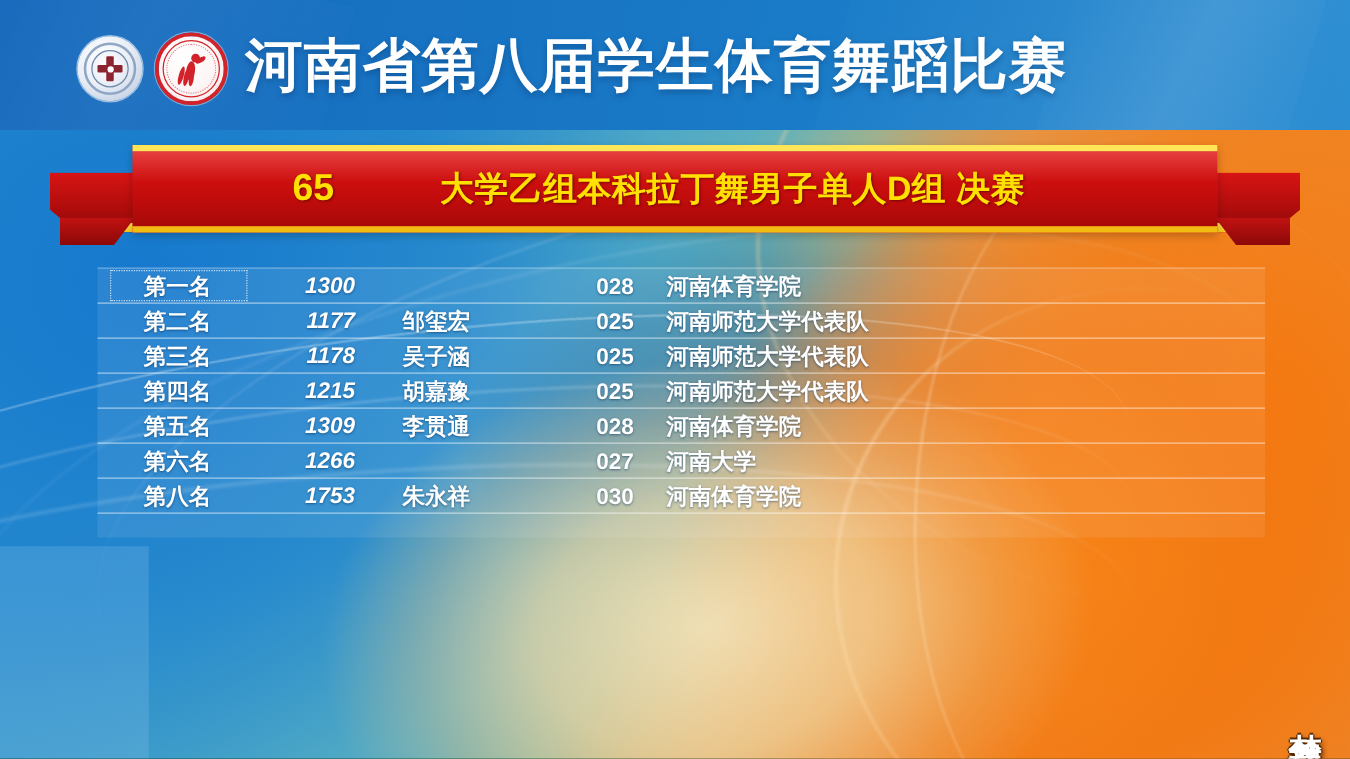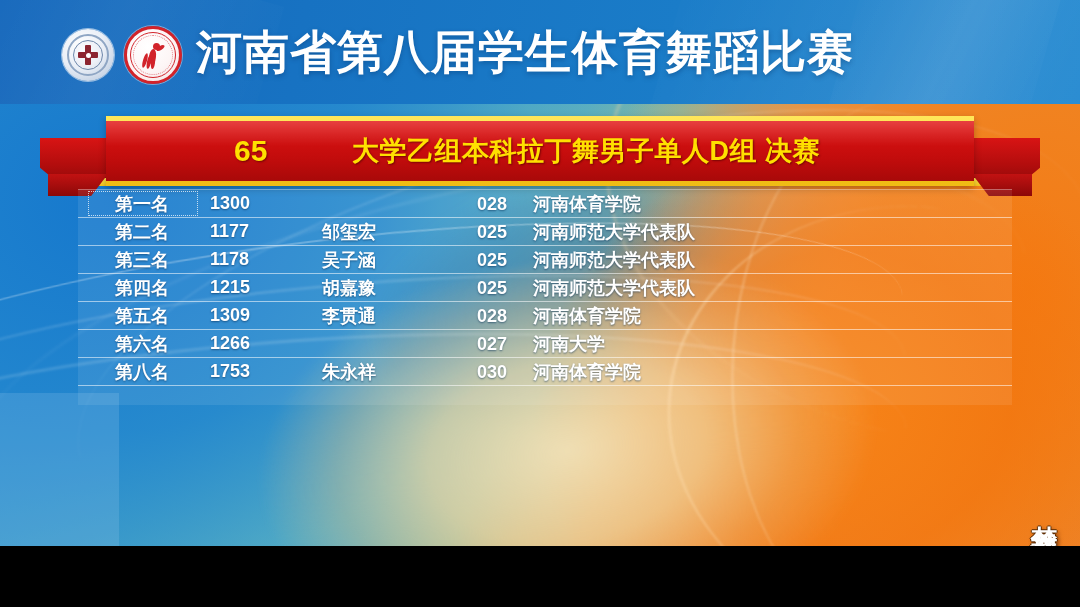--- a/index.html
+++ b/index.html
@@ -1,19 +1,19 @@
 <!DOCTYPE html>
 <html><head>
 <meta charset="utf-8">
 <style>
   html,body{margin:0;padding:0;background:#000;}
   body{font-family:"Liberation Sans","DejaVu Sans",sans-serif;}
 
   #stage{
-    position:relative;width:1080px;height:546px;overflow:hidden;
+    position:relative;width:1080px;height:607px;overflow:hidden;
     background:#15803d;
   }
 
   
   .bg-base{
     position:absolute;inset:0;
     background:
       linear-gradient(118deg,
         #1b7fd0 0%,
         #2489cf 16%,
@@ -207,34 +207,34 @@
   }
   .banner-title{
     position:absolute;left:246px;top:50%;transform:translateY(-50%);
     font-size:27px;font-weight:700;color:#ffe000;letter-spacing:.5px;
     white-space:nowrap;
     text-shadow:1px 1px 2px rgba(80,0,0,.65);
   }
 
   
   .table-panel{
-    position:absolute;left:78px;top:189px;width:934px;height:216px;
+    position:absolute;left:78px;top:214px;width:934px;height:216px;
     background:rgba(255,255,255,.085);
   }
   .row{
     position:relative;height:27px;
     border-bottom:1px solid rgba(255,255,255,.55);
     display:flex;align-items:center;
     color:#ffffff;font-size:18px;font-weight:700;
     text-shadow:0 1px 2px rgba(0,40,80,.55);
     white-space:nowrap;
   }
   .row:first-child{border-top:1px solid rgba(255,255,255,.32);}
   .c-rank{position:absolute;left:10px;width:108px;text-align:center;}
-  .c-num{position:absolute;left:132px;width:74px;text-align:left;}
+  .c-num{position:absolute;left:132px;width:74px;text-align:right;font-style:italic;}
   .c-name{position:absolute;left:196px;width:150px;text-align:center;}
   .c-unit{position:absolute;left:399px;}
   .c-unit .code{display:inline-block;min-width:34px;}
   .c-unit .org{margin-left:17px;}
 
   .sel-box{
     position:absolute;left:10px;top:1px;width:108px;height:23px;
     border:1px dotted rgba(255,255,255,.72);
     pointer-events:none;
   }

